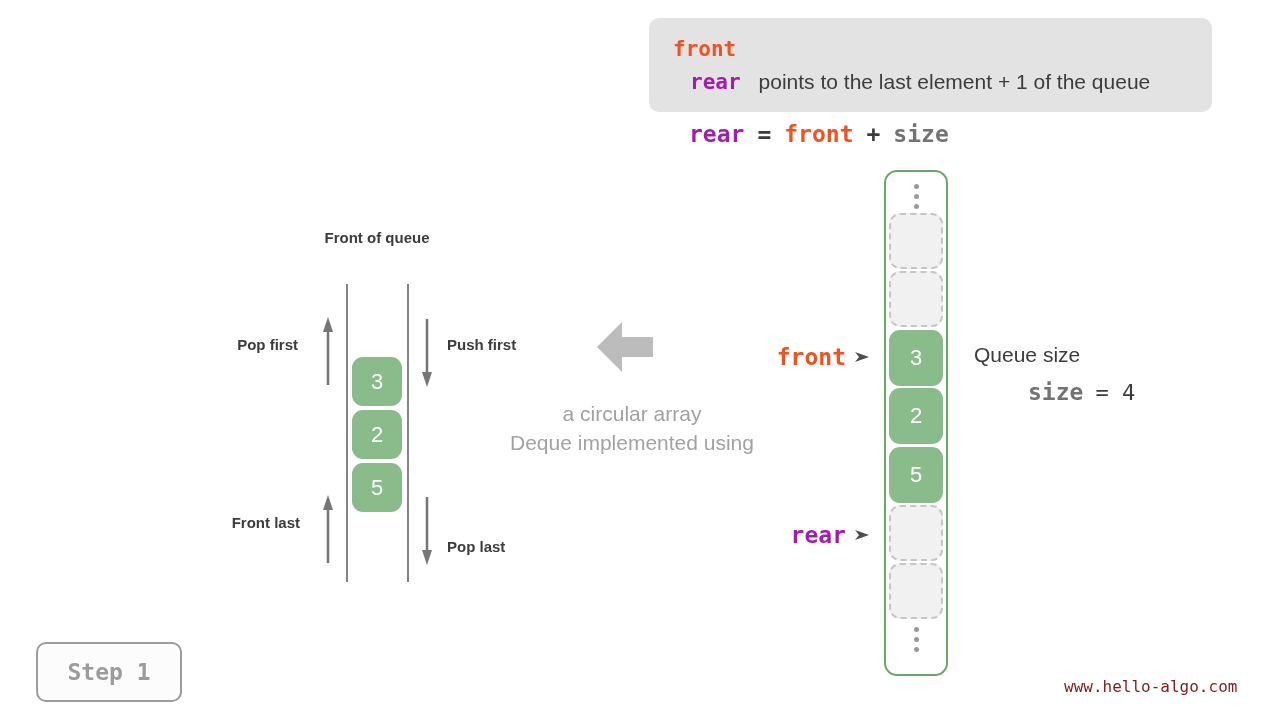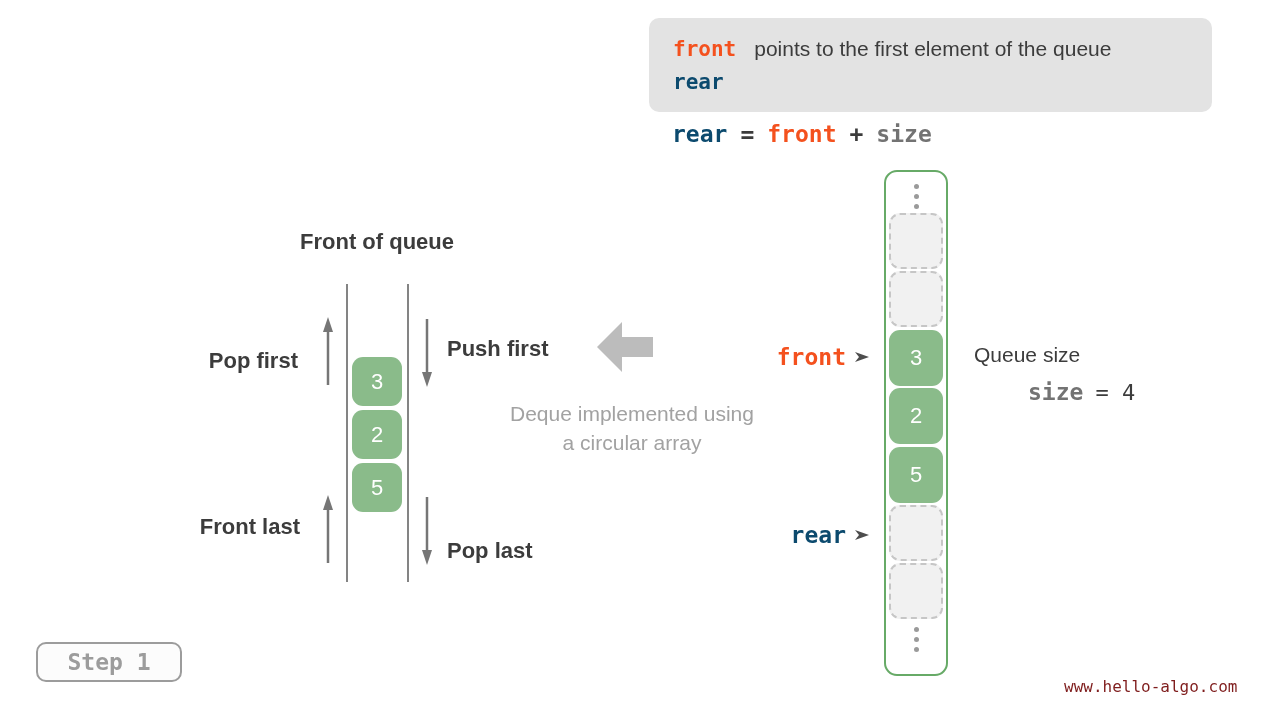--- a/index.html
+++ b/index.html
@@ -3,42 +3,42 @@
 <meta charset="utf-8">
 <style>
   * { margin:0; padding:0; box-sizing:border-box; }
   html,body { background:#ffffff; }
   .stage {
     position:relative; width:1280px; height:720px; background:#ffffff;
     font-family:"Liberation Sans", sans-serif; color:#3c3c3c; overflow:hidden;
   }
   .mono { font-family:"DejaVu Sans Mono", monospace; }
   .orange { color:#f4511e; }
-  .teal   { color:#0c4a6e; }
+  .teal   { color:#a21caf;margin-left:17px; }
   .blue   { color:#737373; }
   .dark   { color:#3c3c3c; }
 
   
   .note {
     position:absolute; left:649px; top:18px; width:563px; height:94px;
     background:#e3e3e3; border-radius:10px;
     display:flex; flex-direction:column; justify-content:center; gap:9px;
     padding:0 24px;
   }
   .note-line { display:flex; align-items:baseline; gap:18px; font-size:21px; }
   .note-line .term { font-weight:bold; font-size:21px; }
 
   
   .formula {
     position:absolute; left:672px; top:121px;
     display:flex; gap:13px; font-size:23px; font-weight:bold;
   }
 
   
-  .lbl { position:absolute; font-size:22px; font-weight:bold; color:#3c3c3c; }
+  .lbl { position:absolute; font-size:15px; font-weight:bold; color:#3c3c3c; }
   .vline { position:absolute; top:284px; width:2px; height:298px; background:#848484; }
   .lbox {
     position:absolute; left:352px; width:50px; height:49px; border-radius:11px;
     background:#8abb8a; color:#ffffff; font-size:22px;
     display:flex; align-items:center; justify-content:center;
   }
   .thin-arrow { position:absolute; }
 
   
   .big-arrow { position:absolute; left:597px; top:322px; }
@@ -70,43 +70,43 @@
   }
 
   
   .qsize-title { position:absolute; left:974px; top:343px; font-size:21px; }
   .qsize-line  { position:absolute; left:1028px; top:379px; display:flex; align-items:baseline; gap:12px; }
   .qsize-line .var { font-size:23px; font-weight:bold; }
   .qsize-line .val { font-size:22px; }
 
   
   .step {
-    position:absolute; left:36px; top:642px; width:146px; height:40px;
+    position:absolute; left:36px; top:642px; width:146px; height:60px;
     border:2px solid #9c9c9c; border-radius:10px; background:#fcfcfc;
     display:flex; align-items:center; justify-content:center;
     font-size:23px; font-weight:bold; color:#9c9c9c;
   }
 
   .watermark {
     position:absolute; left:1064px; top:677px;
     font-size:16px; color:#7f1d1d;
   }
 </style>
 </head>
 <body>
 
 <div class="stage">
 
   <div class="note">
     <div class="note-line">
       <span class="mono term orange">front</span>
-      <span>points to the first element of the queue</span>
     </div>
     <div class="note-line">
       <span class="mono term teal">rear</span>
+      <span>points to the last element + 1 of the queue</span>
     </div>
   </div>
 
   <div class="formula">
     <span class="mono teal">rear</span>
     <span class="mono dark">=</span>
     <span class="mono orange">front</span>
     <span class="mono dark">+</span>
     <span class="mono blue">size</span>
   </div>
@@ -130,31 +130,31 @@
   </svg>
   <svg class="thin-arrow" style="left:320px; top:495px;" width="16" height="70">
     <line x1="8" y1="68" x2="8" y2="13" stroke="#767676" stroke-width="2.5"></line>
     <polygon points="8,0 3,15 13,15" fill="#767676"></polygon>
   </svg>
   <svg class="thin-arrow" style="left:419px; top:495px;" width="16" height="70">
     <line x1="8" y1="2" x2="8" y2="57" stroke="#767676" stroke-width="2.5"></line>
     <polygon points="8,70 3,55 13,55" fill="#767676"></polygon>
   </svg>
 
-  <div class="lbl" style="left:160px; top:336px; width:138px; text-align:right;margin-top:12px;">Pop first</div>
+  <div class="lbl" style="left:160px; top:336px; width:138px; text-align:right;">Pop first</div>
   <div class="lbl" style="left:447px; top:336px;">Push first</div>
   <div class="lbl" style="left:155px; top:514px; width:145px; text-align:right;">Front last</div>
   <div class="lbl" style="left:447px; top:514px;margin-top:24px;">Pop last</div>
 
   <svg class="big-arrow" width="56" height="50">
     <polygon points="0,25 25,0 25,15 56,15 56,35 25,35 25,50" fill="#bcbcbc"></polygon>
   </svg>
   <div class="caption">
+    <div>a circular array</div>
     <div>Deque implemented using</div>
-    <div>a circular array</div>
   </div>
 
   <div class="arr">
     <div class="dots" style="top:12px;">
       <div class="dot"></div>
         <div class="dot"></div>
         <div class="dot"></div>
     </div>
     <div class="cell empty" style="top:41px;"></div>
     <div class="cell empty" style="top:99px;"></div>

